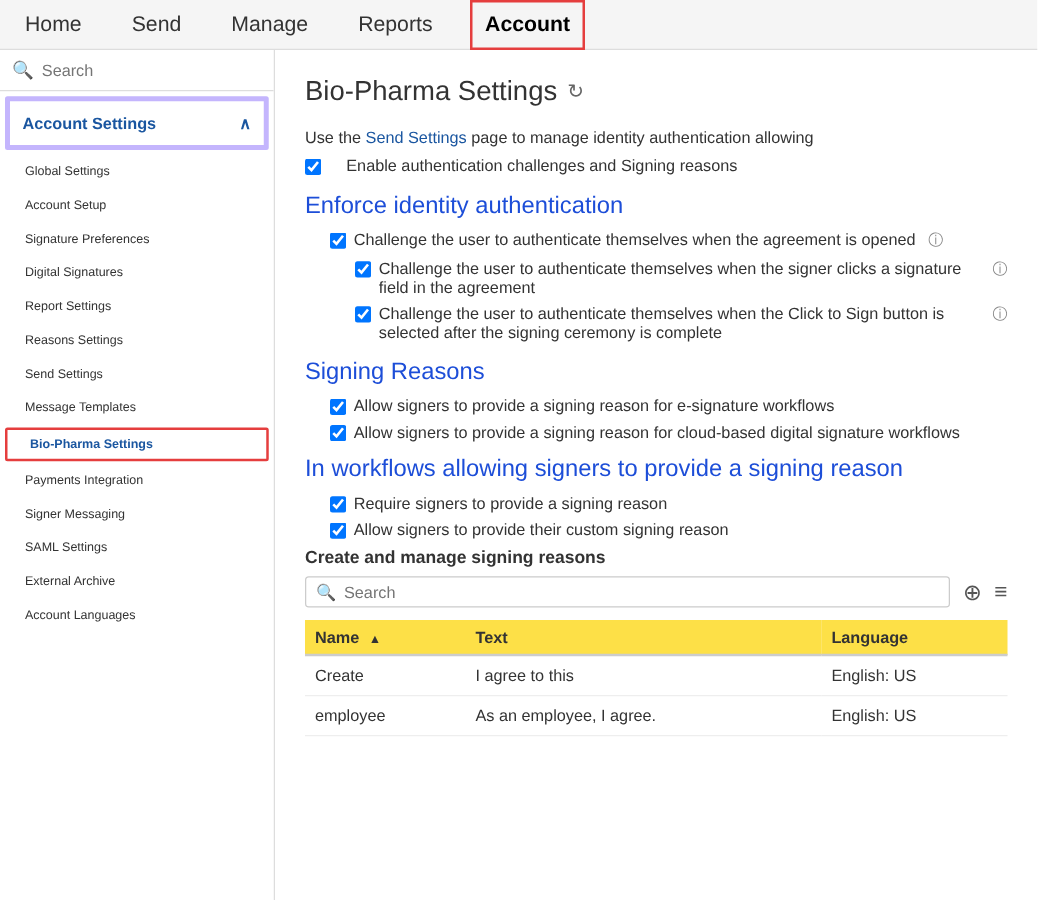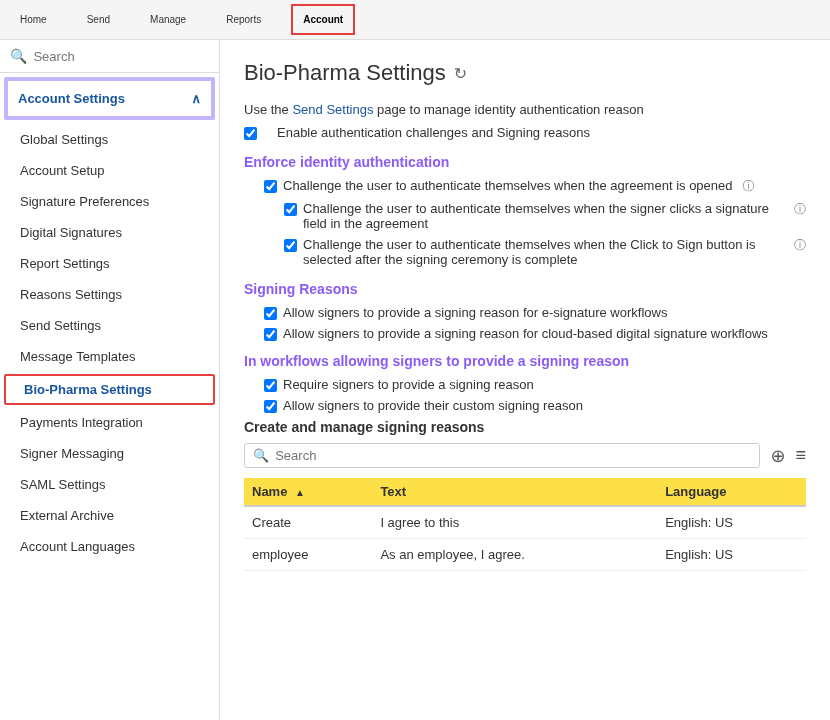--- a/index.html
+++ b/index.html
@@ -12,21 +12,21 @@
       height: 40px;
       background: #f5f5f5;
       border-bottom: 1px solid #ddd;
       padding: 0 10px;
       gap: 20px;
     }
     .top-nav-item {
       padding: 8px 10px;
       cursor: pointer;
       color: #333;
-      font-size: 10px;
+      font-size: 17px;
       text-align: right;
     }
     .top-nav-item.active {
       border: 2px solid #e53e3e;
       font-weight: bold;
       color: #000;
     }
 
     
     .main-layout {
@@ -79,21 +79,21 @@
     }
     .chevron-up {
       font-size: 12px;
       color: #555;
     }
 
     .sidebar-item {
       padding: 8px 14px 8px 20px;
       cursor: pointer;
       color: #333;
-      font-size: 13px;
+      font-size: 10px;
       white-space: nowrap;
       overflow: hidden;
       text-overflow: ellipsis;
     }
     .sidebar-item.active {
       border: 2px solid #e53e3e;
       color: #1a56a0;
       font-weight: bold;
       margin: 2px 4px;
       border-radius: 2px;
@@ -140,23 +140,23 @@
       margin-bottom: 6px;
       font-size: 13px;
       color: #333;
     }
     .checkbox-row input[type="checkbox"] {
       margin-top: 2px;
       flex-shrink: 0;
     }
 
     .section-heading {
-      font-size: 14px;
-      font-weight: bold;
-      color: #8b5cf6;
+      font-size: 19px;
+      font-weight: normal;
+      color: #1d4ed8;
       margin: 14px 0 8px 0;
     }
 
     .indent {
       padding-left: 20px;
     }
 
     .help-icon {
       color: #888;
       font-size: 12px;
@@ -281,21 +281,21 @@
   <main class="content-area">
 
     <div class="page-title">
       <span>Bio-Pharma Settings</span>
       <span class="refresh-icon">↻</span>
     </div>
 
     <div class="section-intro">
       <span>Use the</span>
       <a href="#">Send Settings</a>
-      <span>page to manage identity authentication reason</span>
+      <span>page to manage identity authentication allowing</span>
     </div>
 
     <div class="checkbox-row" style="margin-top:8px;gap:20px;">
       <input type="checkbox" checked="" style="">
       <label>Enable authentication challenges and Signing reasons</label>
     </div>
 
     <div class="section-heading">Enforce identity authentication</div>
 
     <div class="indent">

